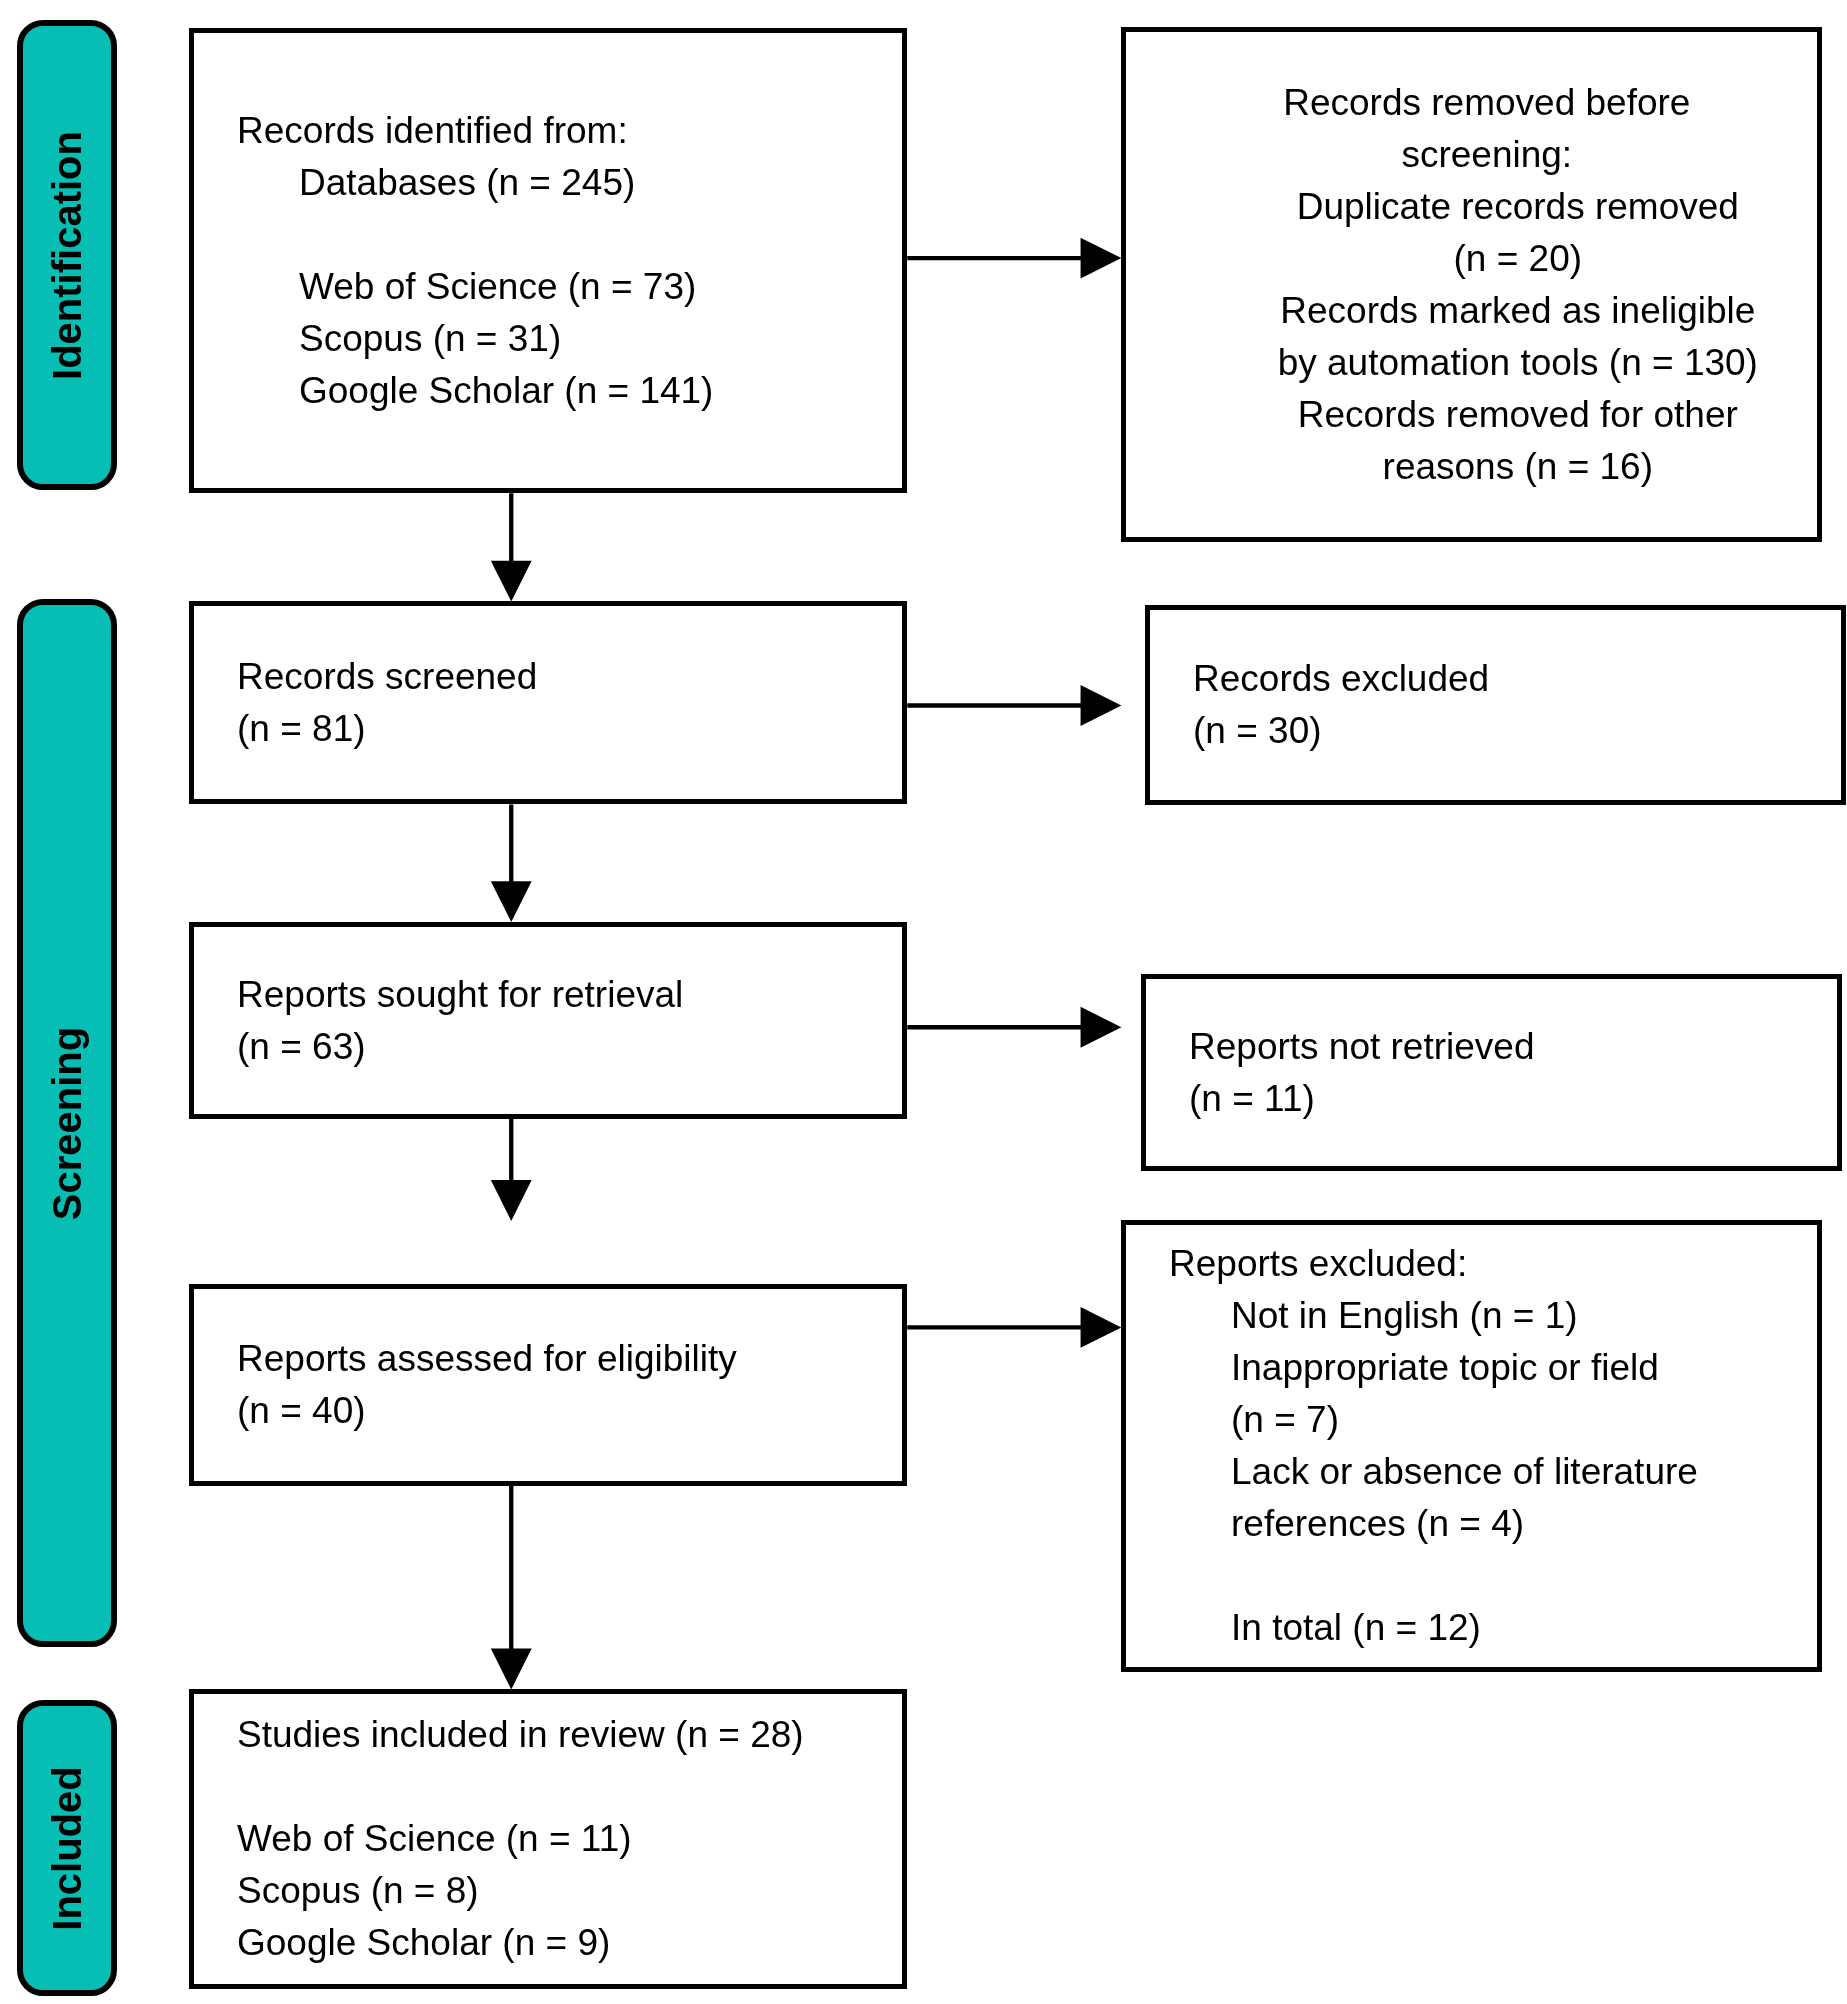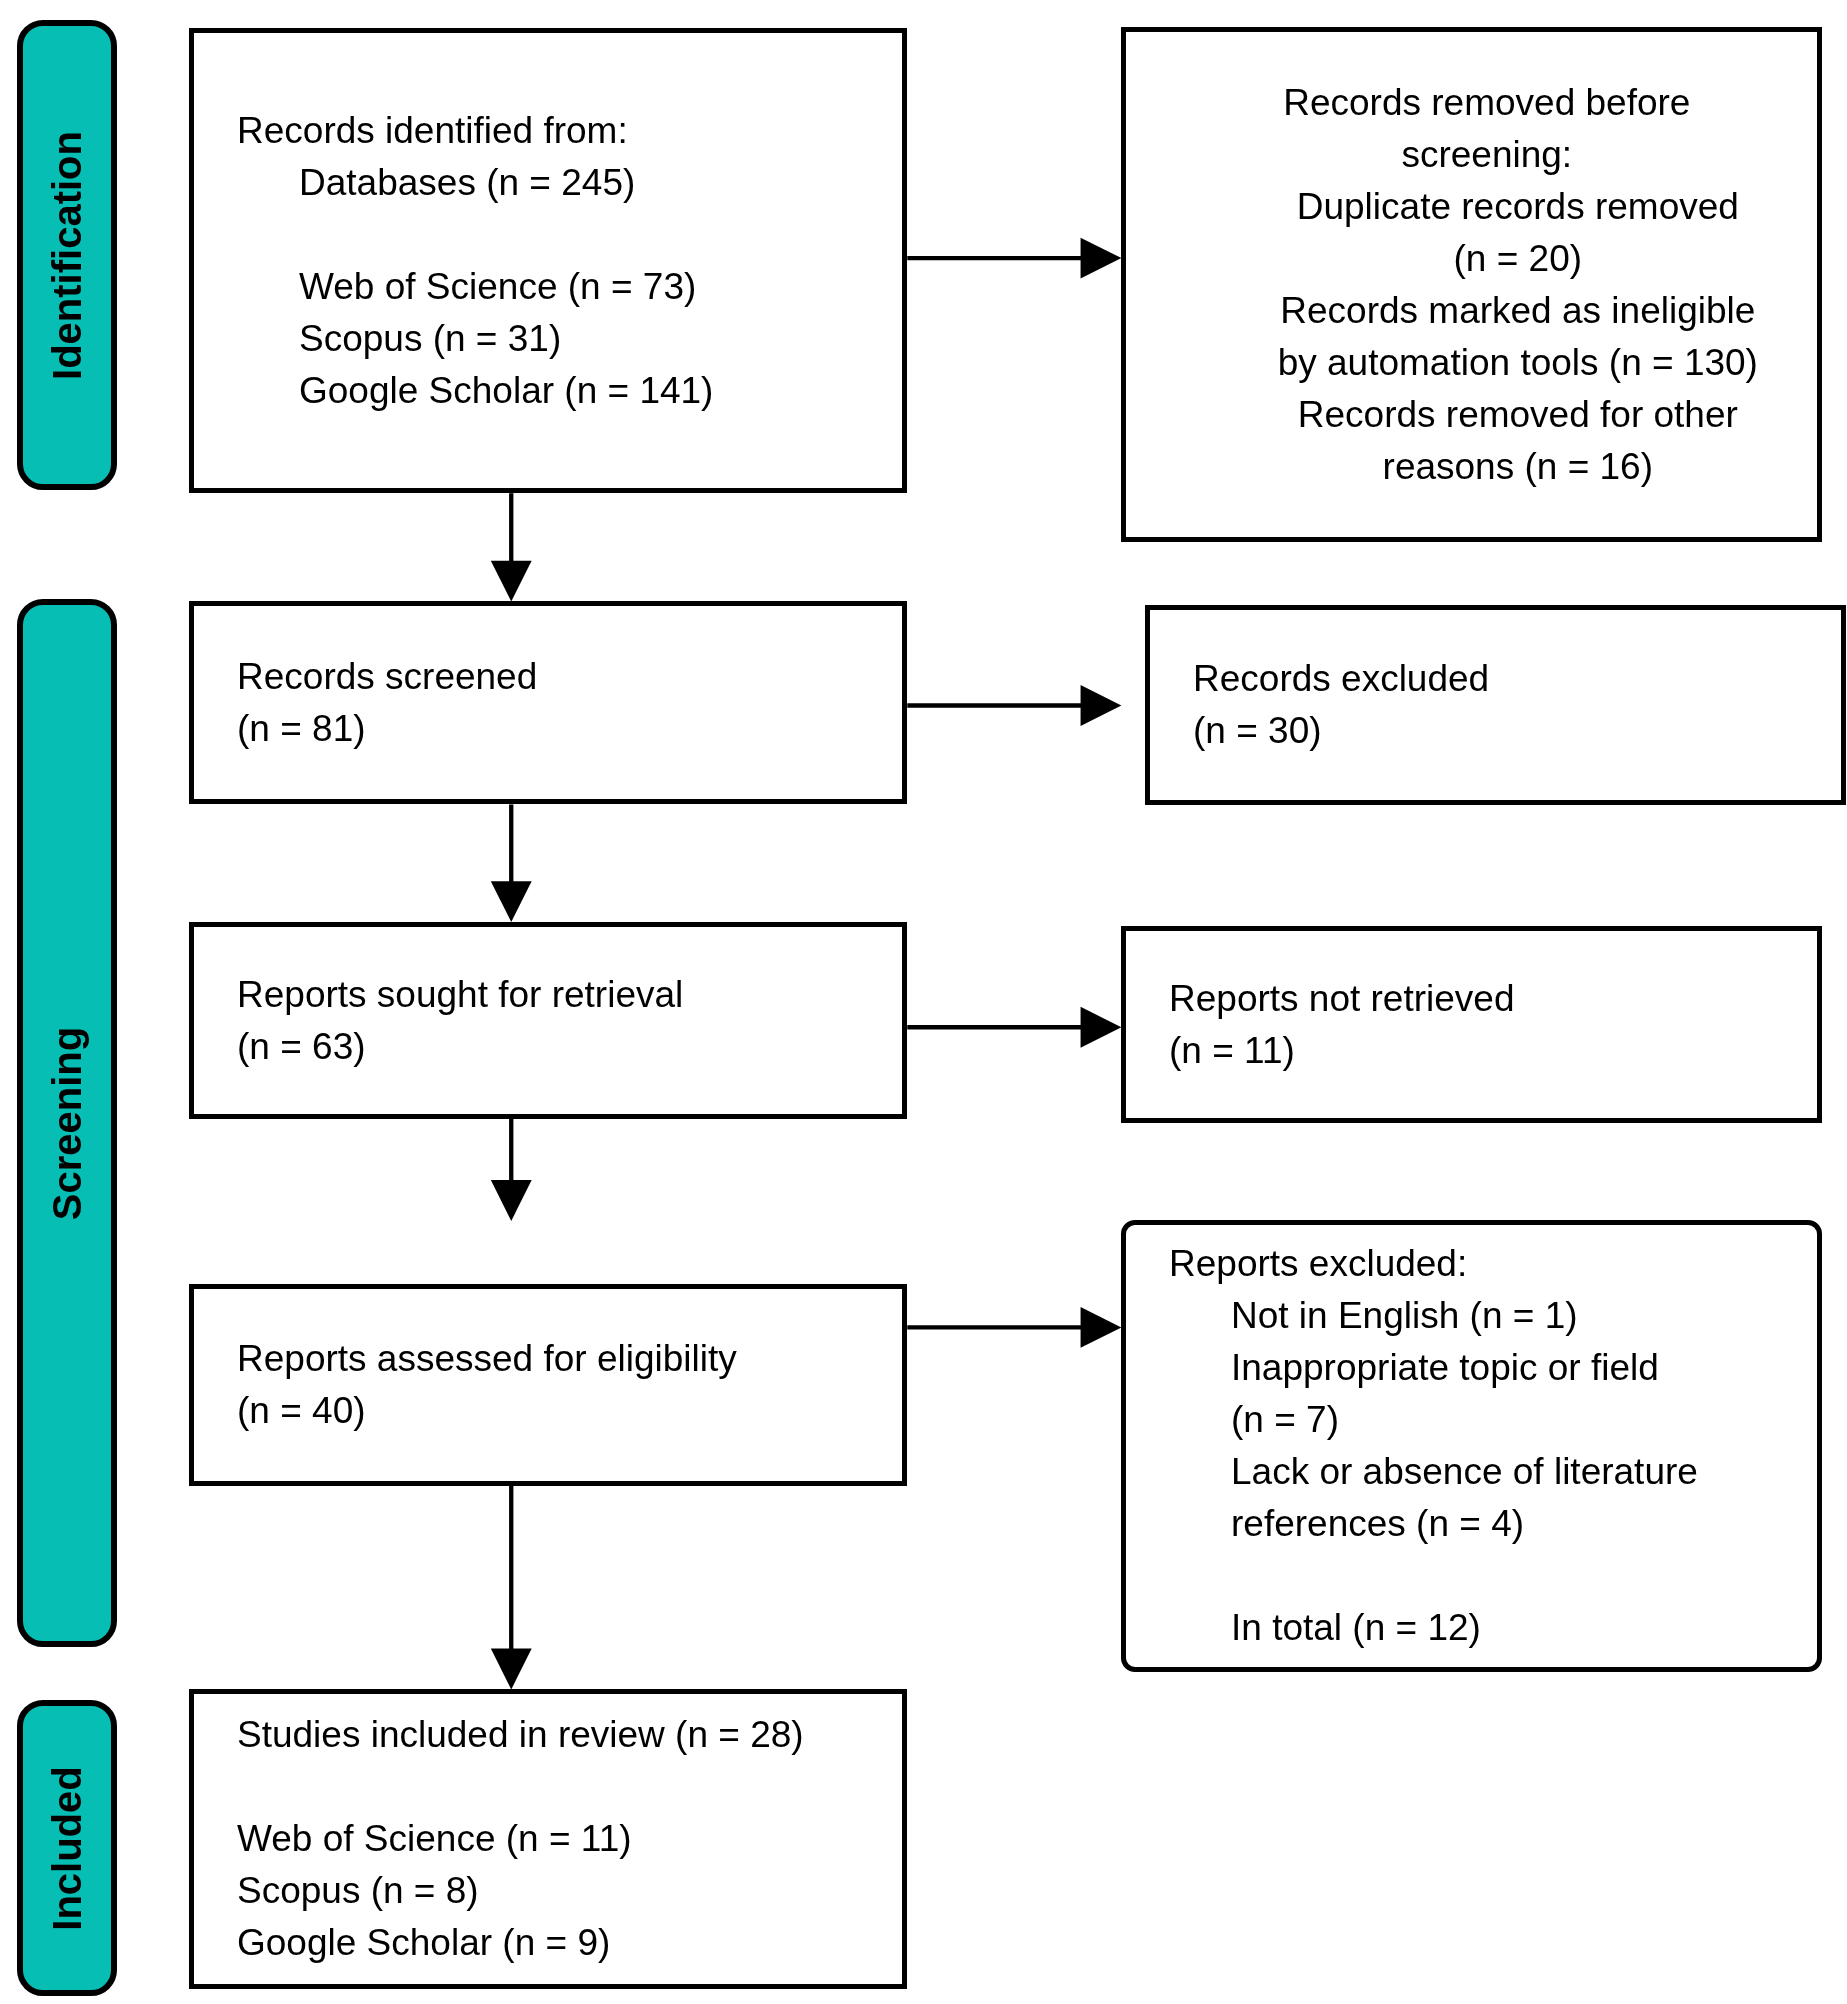--- a/index.html
+++ b/index.html
@@ -63,23 +63,23 @@
     line-height:52px;
     height:52px;
     white-space:nowrap;
   }
   .indent-1{margin-left:62px;}
   #box-identified{top:28px;height:465px;}
   #box-removed{top:27px;height:515px;text-align:center;}
   #box-screened{top:601px;height:203px;}
   #box-excluded{top:605px;height:200px;margin-left:24px;}
   #box-sought{top:922px;height:197px;}
-  #box-not-retrieved{top:926px;height:197px;}
+  #box-not-retrieved{top:974px;height:197px;margin-left:20px;}
   #box-assessed{top:1284px;height:202px;}
-  #box-reports-excluded{top:1220px;height:452px;border-radius:14px;}
+  #box-reports-excluded{top:1220px;height:452px;}
   #box-included{top:1689px;height:300px;}
   #stage-identification{top:20px;height:470px;}
   #stage-screening{top:599px;height:1048px;}
   #stage-included{top:1700px;height:296px;}
 </style>
 </head>
 <body>
 
 <div class="canvas">
 

